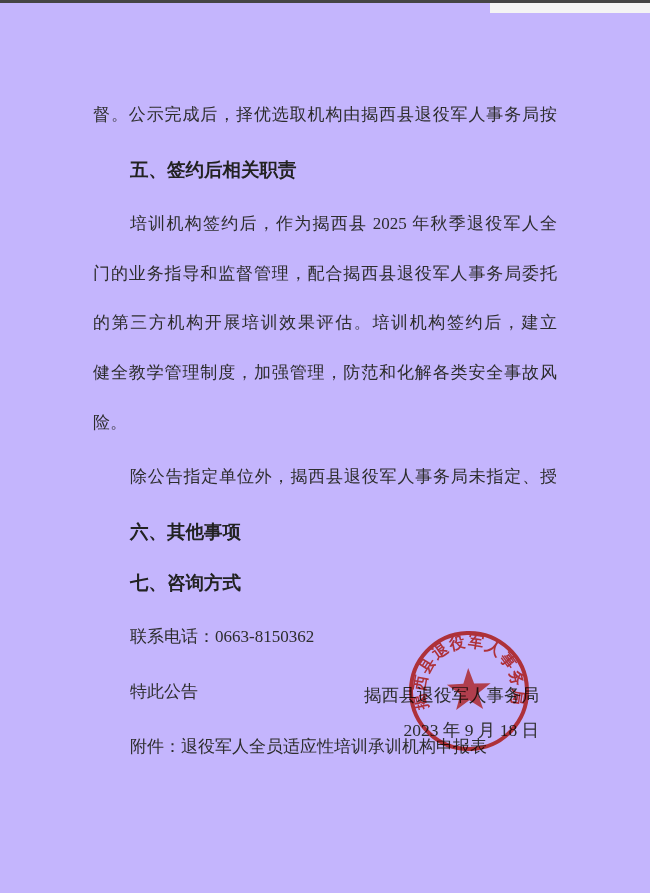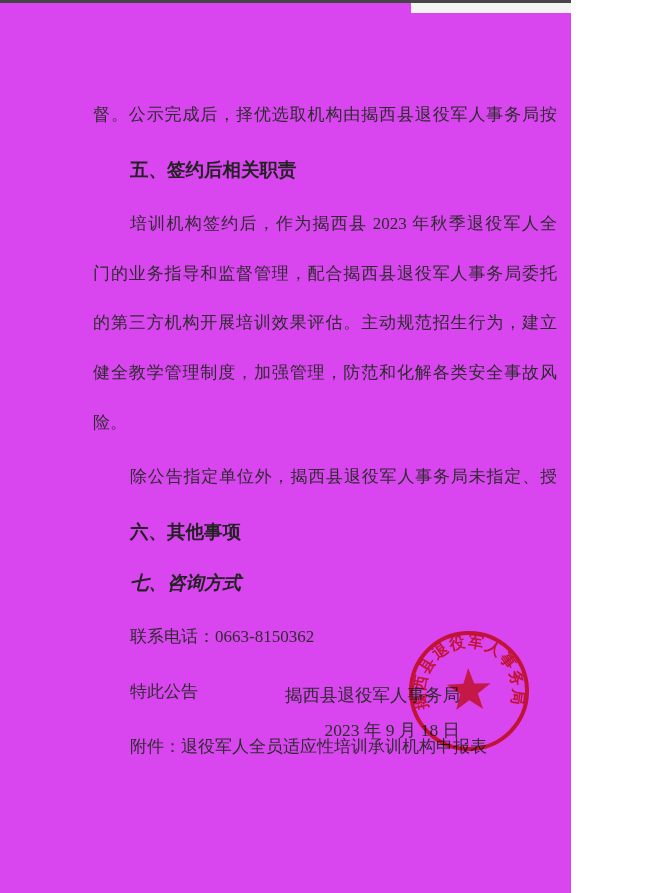--- a/index.html
+++ b/index.html
@@ -3,23 +3,23 @@
 <meta charset="utf-8">
 <style>
   html, body {
     margin: 0;
     padding: 0;
     background: #ffffff;
     font-family: "Liberation Serif", "DejaVu Serif", serif;
   }
   .page {
     position: relative;
-    width: 571px;
+    width: 650px;
     height: 893px;
-    background: #d946ef;
+    background: #c4b5fd;
     overflow: hidden;
   }
   .scan-edge-top {
     position: absolute;
     left: 0; top: 0;
     width: 650px; height: 3px;
     background: #454545;
   }
   .scan-smudge {
     position: absolute;
@@ -50,21 +50,21 @@
     content: "";
     display: inline-block;
     width: 100%;
     height: 0;
   }
   .line.heading {
     font-weight: bold;
     font-size: 18.5px;
     color: #222222;
   }
-  .line.sp-lg { margin-top: 6px; font-style: italic; }
+  .line.sp-lg { margin-top: 6px; }
   .line.sp-md { }
   .signature-block {
     position: absolute;
     right: 111px;
     top: 678px;
     text-align: right;
     color: #2d2d2d;
     font-size: 17.5px;
     line-height: 35px;
   }
@@ -89,23 +89,23 @@
 <body>
 
 <div class="page">
 
   <div class="scan-edge-top"></div>
   <div class="scan-smudge"></div>
 
   <main class="doc-body">
     <p class="line fill">督。公示完成后，择优选取机构由揭西县退役军人事务局按</p>
     <p class="line heading indent">五、签约后相关职责</p>
-    <p class="line fill indent">培训机构签约后，作为揭西县 2023 年秋季退役军人全</p>
+    <p class="line fill indent">培训机构签约后，作为揭西县 2025 年秋季退役军人全</p>
     <p class="line fill">门的业务指导和监督管理，配合揭西县退役军人事务局委托</p>
-    <p class="line fill">的第三方机构开展培训效果评估。主动规范招生行为，建立</p>
+    <p class="line fill">的第三方机构开展培训效果评估。培训机构签约后，建立</p>
     <p class="line fill">健全教学管理制度，加强管理，防范和化解各类安全事故风</p>
     <p class="line">险。</p>
     <p class="line fill indent">除公告指定单位外，揭西县退役军人事务局未指定、授</p>
     <p class="line heading indent">六、其他事项</p>
     <p class="line heading indent sp-lg">七、咨询方式</p>
     <p class="line indent">联系电话：0663-8150362</p>
     <p class="line indent sp-md">特此公告</p>
     <p class="line indent">附件：退役军人全员适应性培训承训机构申报表</p>
   </main>
 

